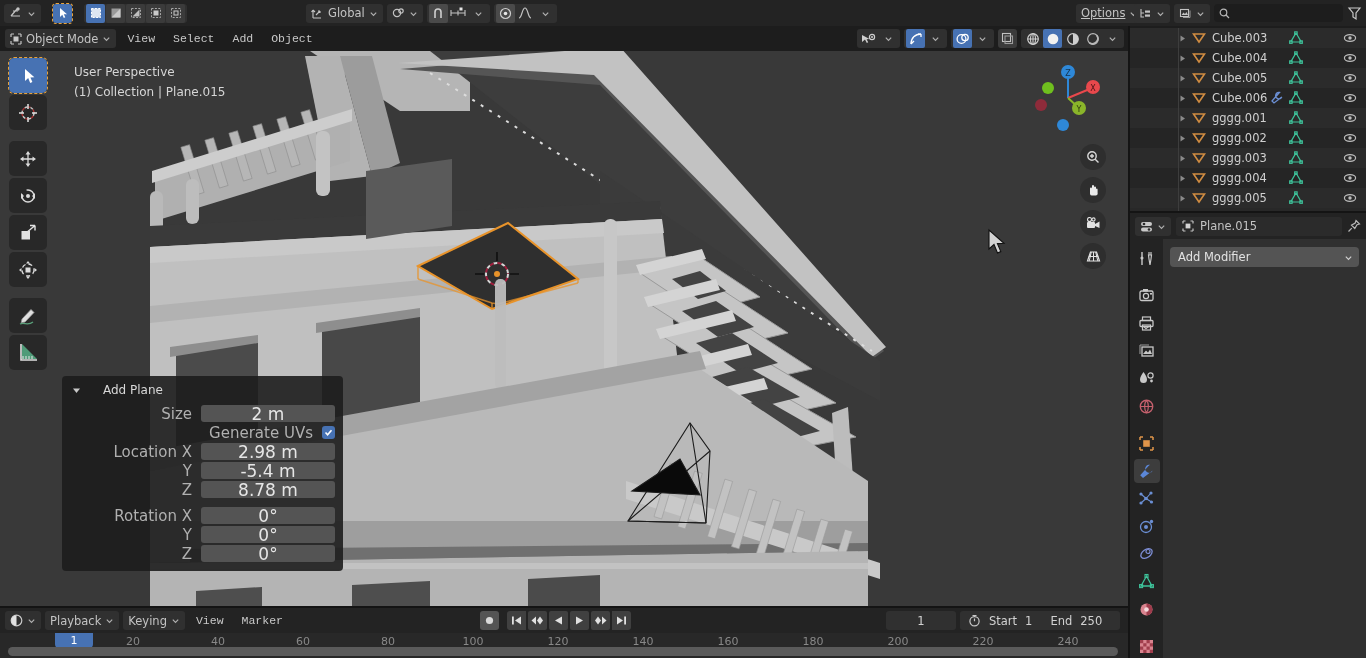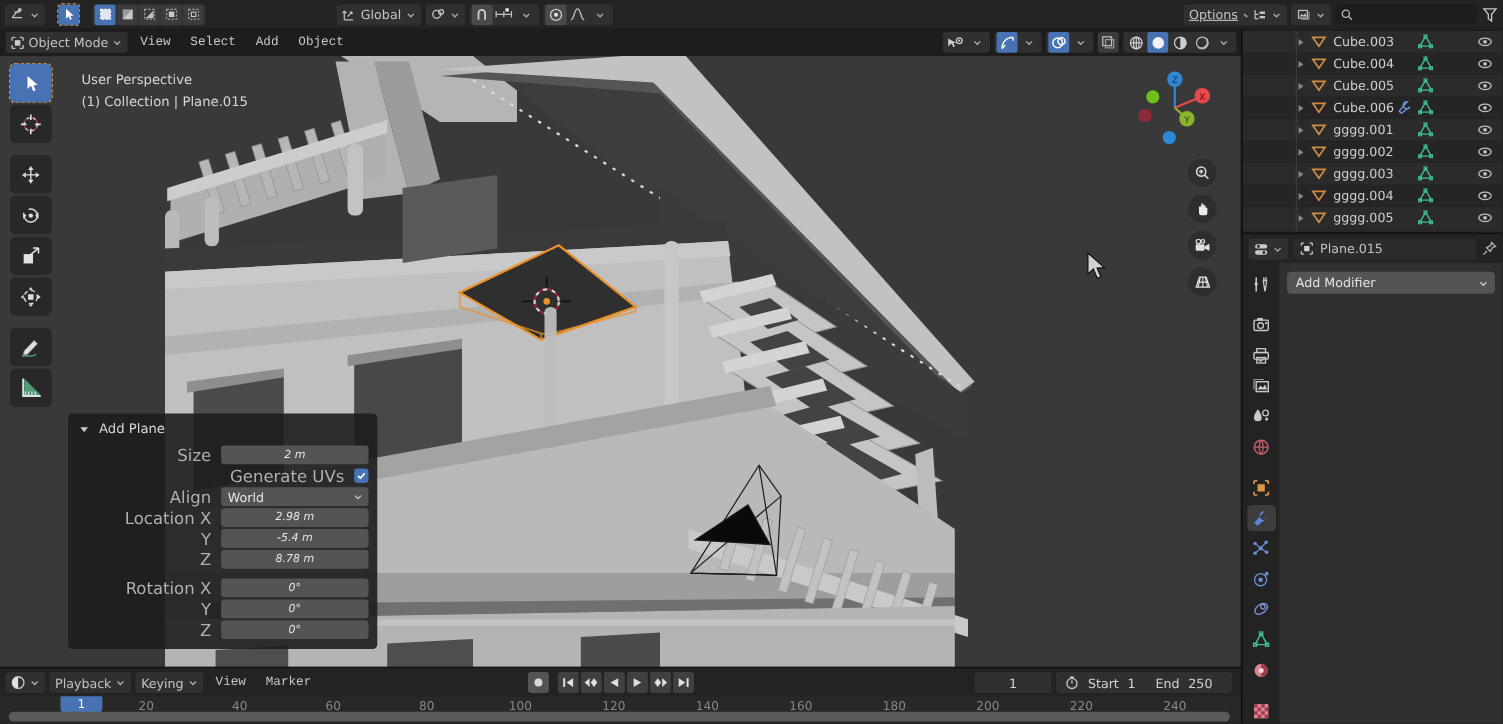--- a/index.html
+++ b/index.html
@@ -55,25 +55,25 @@
   #gizmo{ position:absolute; right:22px; top:9px; width:76px; height:76px;}
   #navbtns{ position:absolute; right:16px; top:93px; width:32px; display:flex; flex-direction:column; gap:7px;}
   .navb{ width:26px; height:26px; border-radius:50%; background:#2e2e2e;
          display:flex; align-items:center; justify-content:center;}
 
   
   #oppanel{
     position:absolute; left:62px; top:325px; width:281px;
     background:#1d1d1dE6; border-radius:4px; padding:6px 8px 9px 8px;
   }
-  #ophead{ display:flex; align-items:center; gap:9px; color:#d8d8d8; font-size:12px; padding:1px 2px 8px 2px;}
+  #ophead{ display:flex; align-items:center; gap:22px; color:#d8d8d8; font-size:12px; padding:1px 2px 8px 2px;}
   .prow{ display:flex; align-items:center; height:17px; margin-bottom:2px; }
   .plabel{ width:131px; text-align:right; padding-right:9px; color:#b0b0b0; font-size:15px;}
   .pfield{ flex:1; height:17px; border-radius:3px; background:#545454;
-           display:flex; align-items:center; justify-content:center; color:#e6e6e6; font-size:10px;font-style:italic;}
+           display:flex; align-items:center; justify-content:center; color:#e6e6e6; font-size:17px;}
   .pdrop{ flex:1; height:17px; border-radius:3px; background:#545454;
           display:flex; align-items:center; padding:0 6px; color:#e6e6e6; font-size:11.5px; position:relative;}
   .pdrop .c{ position:absolute; right:5px; }
   .chk{ width:13px; height:13px; border-radius:3px; background:#4772b3;
         display:flex; align-items:center; justify-content:center; }
   .gap{ height:7px; }
 
   
   #tlhdr{ position:absolute; left:0; top:608px; width:1128px; height:25px;
           background:#232323; display:flex; align-items:center; padding:0 5px; gap:4px;}
@@ -605,29 +605,20 @@
 
     <div class="prow">
       <div class="plabel" style="width:auto;flex:1;">Generate UVs</div>
       <div class="chk">
         <svg width="9" height="9" viewBox="0 0 9 9">
             <path d="M1.5 4.5 L3.6 6.8 L7.5 2.2" stroke="#fff" stroke-width="1.6" fill="none"></path>
           </svg>
       </div>
     </div>
 
-    <div class="prow">
-      <div class="plabel">Align</div>
-      <div class="pdrop">
-        <span>World</span>
-        <svg class="c chev" viewBox="0 0 10 10">
-            <path d="M2 4 L5 7 L8 4" stroke="#d0d0d0" fill="none" stroke-width="1.3"></path>
-          </svg>
-      </div>
-    </div>
 
     <div class="prow">
       <div class="plabel">Location X</div>
       <div class="pfield">2.98 m</div>
     </div>
     <div class="prow">
       <div class="plabel">Y</div>
       <div class="pfield">-5.4 m</div>
     </div>
     <div class="prow">

